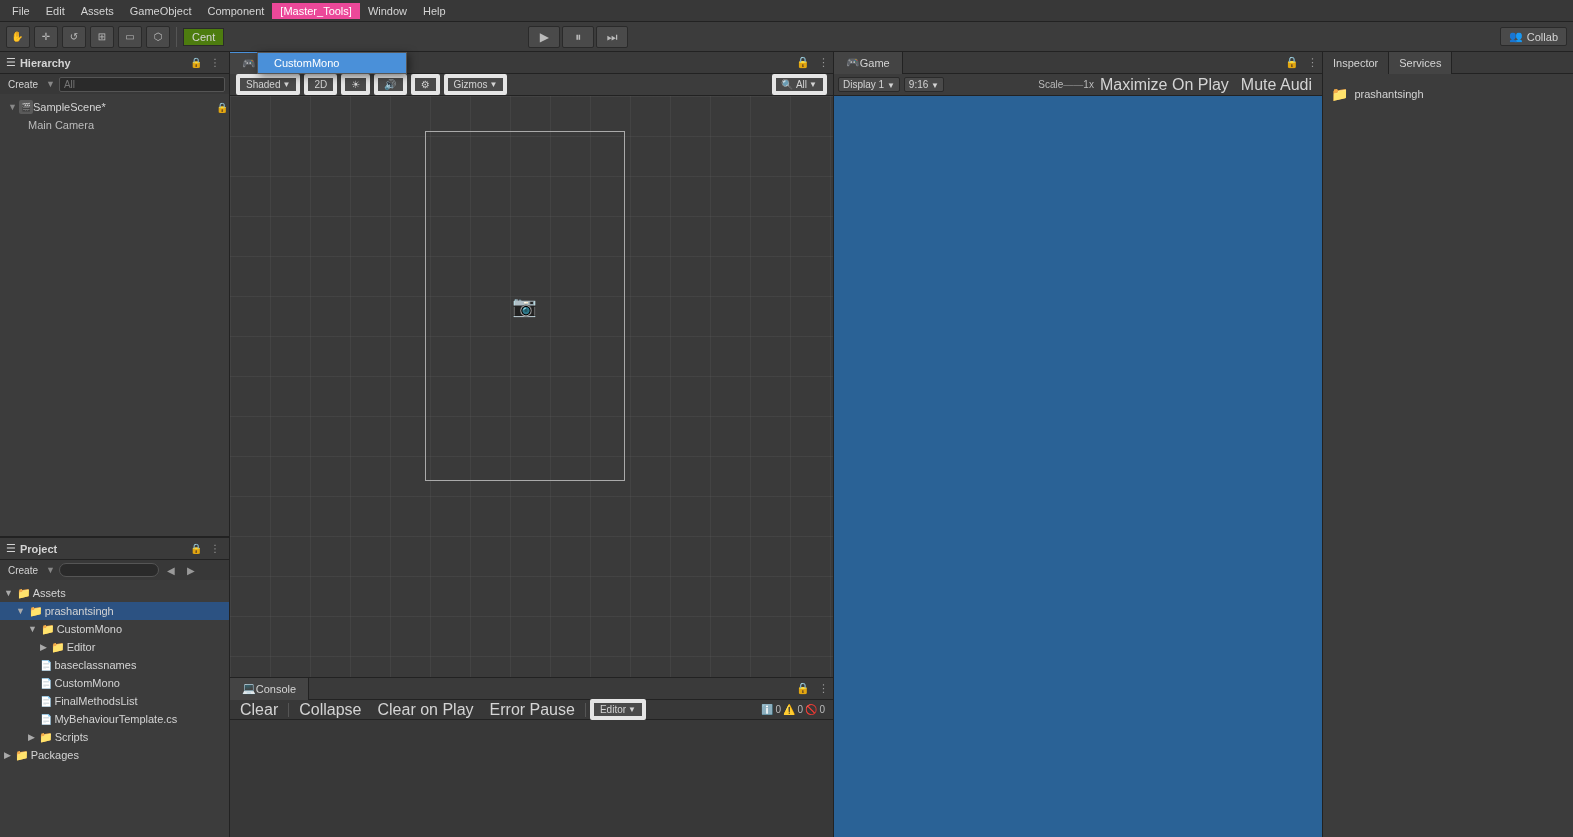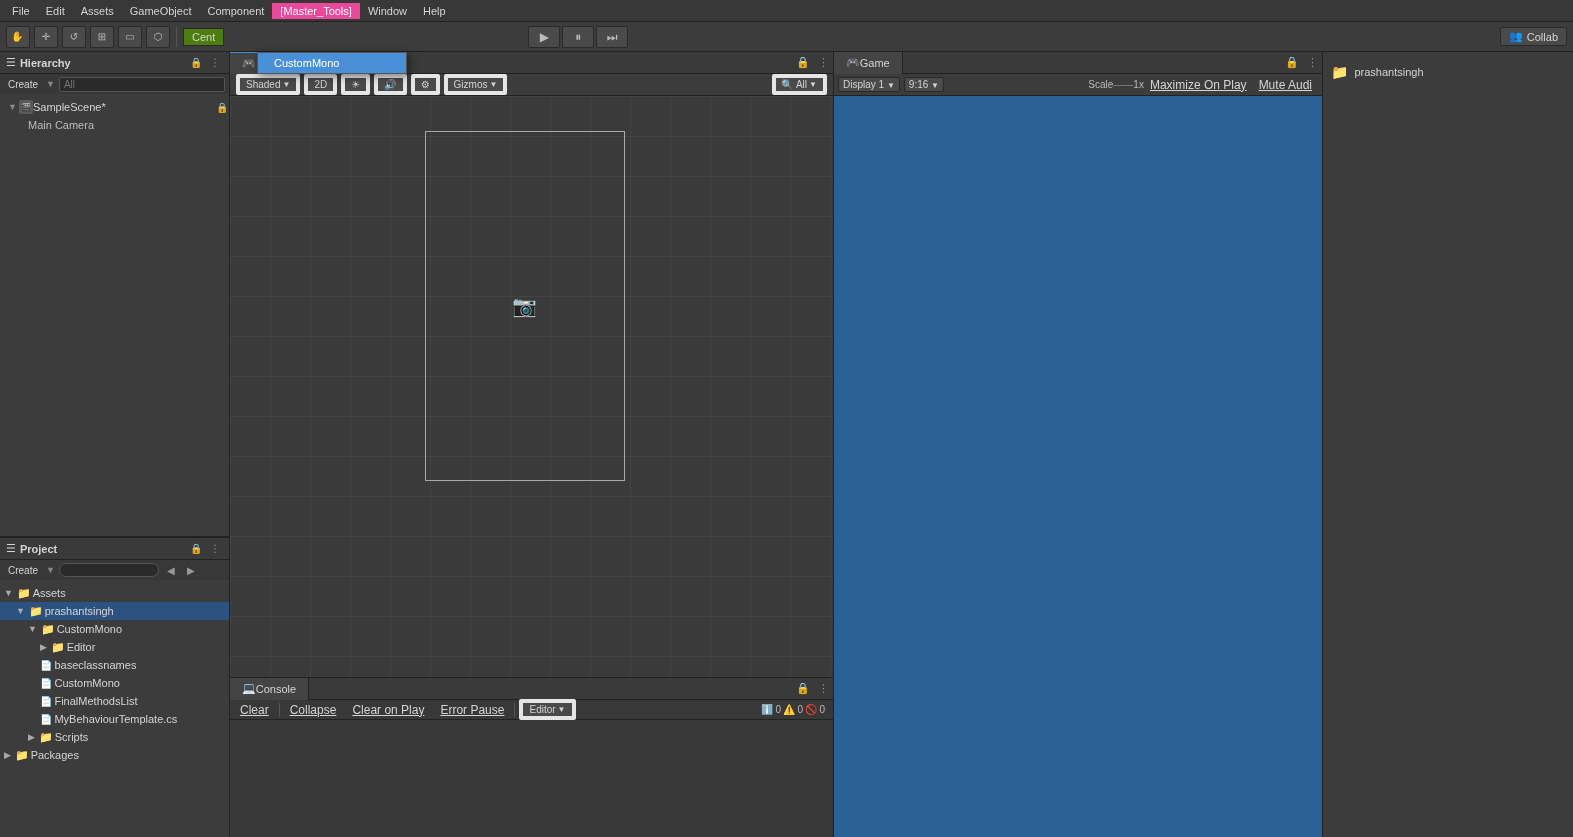--- a/index.html
+++ b/index.html
@@ -375,24 +375,23 @@
       height: 20px;
       background: #383838;
       padding: 0 4px;
       gap: 4px;
       border-bottom: 1px solid #222;
     }
     .console-btn {
       padding: 1px 6px;
       background: transparent;
       border: none;
-      font-size: 12px;
-      color: #d4d4d4;
-      cursor: pointer;
-      text-decoration: underline;
+      font-size: 16px;
+      color: #d4d4d4;
+      cursor: pointer;
     }
     .console-separator { width: 1px; height: 14px; background: #555; }
     .console-count {
       display: flex;
       align-items: center;
       gap: 2px;
       font-size: 10px;
       color: #bbb;
       margin-left: auto;
       margin-right: 4px;
@@ -775,20 +774,28 @@
         <span style="color:#888">——</span>
         <span>1x</span>
         <button class="console-btn">Maximize On Play</button>
         <button class="console-btn">Mute Audi</button>
       </div>
     </div>
     <div class="game-viewport"></div>
   </div>
 
   <div class="right-panel">
+    <div class="inspector-tabs">
+      <div class="inspector-tab active">
+        <span>Inspector</span>
+      </div>
+      <div class="inspector-tab">
+        <span>Services</span>
+      </div>
+    </div>
     <div class="inspector-content">
       <div class="inspector-user">
         <span class="user-folder-icon">📁</span>
         <span class="user-name">prashantsingh</span>
       </div>
     </div>
   </div>
 
 </div>
 

